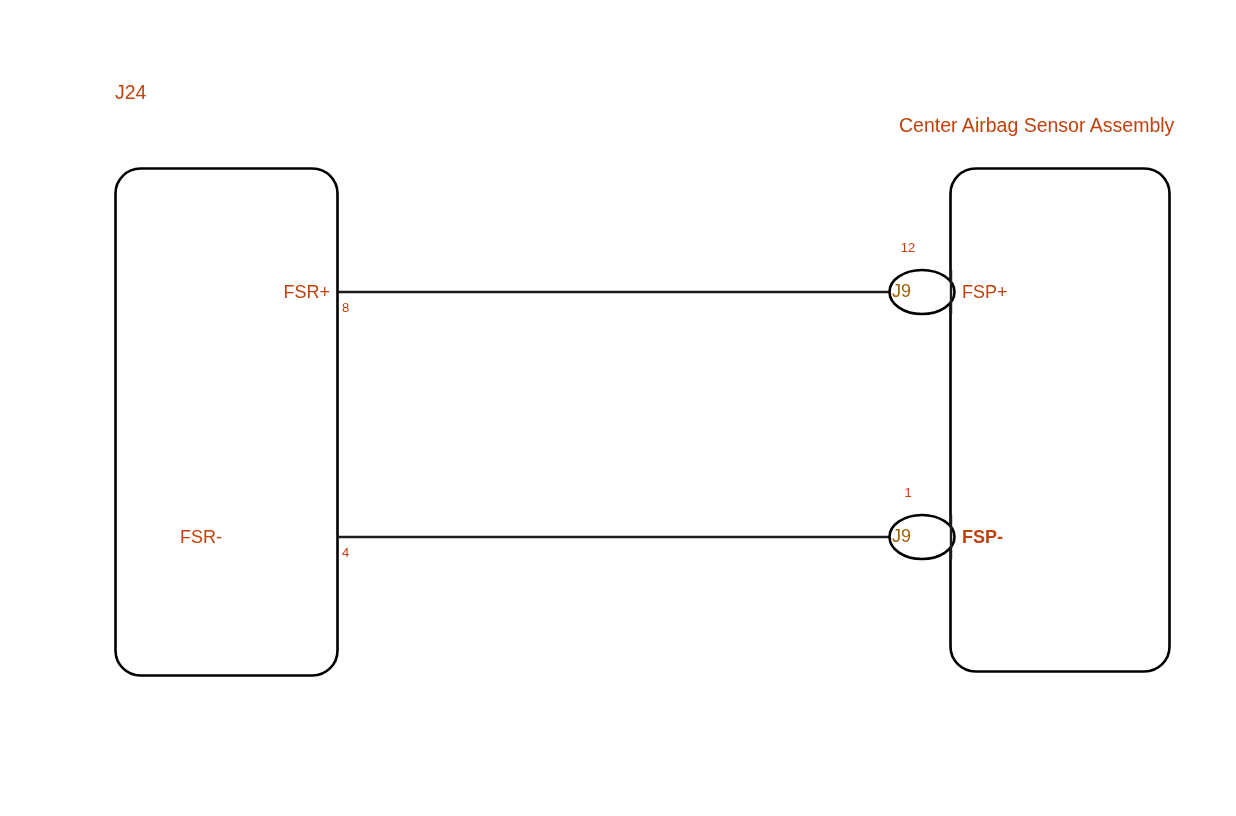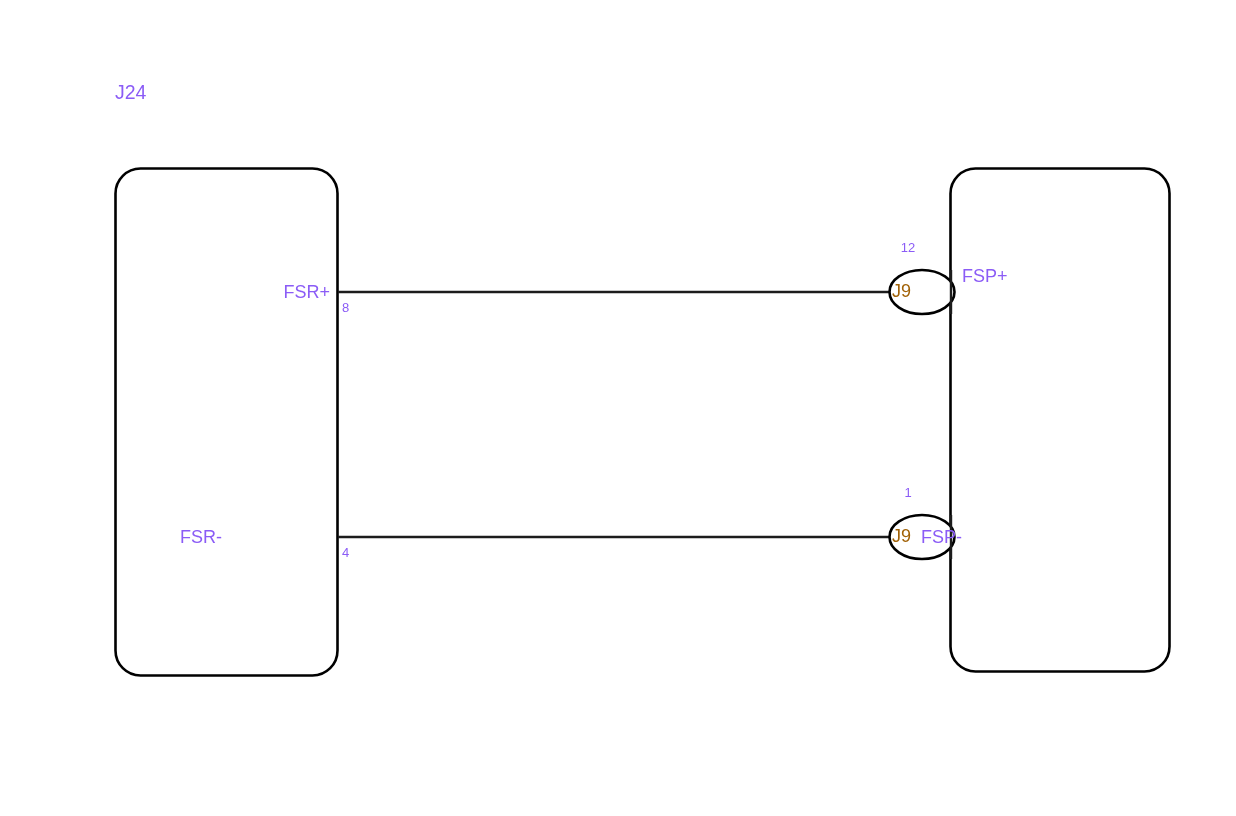--- a/index.html
+++ b/index.html
@@ -38,21 +38,21 @@
   }
   .connector-ellipse {
     fill: #ffffff;
     stroke: #000000;
     stroke-width: 2.6;
   }
   .txt {
     position: absolute;
     white-space: nowrap;
     font-family: "Liberation Sans", sans-serif;
-    color: #8b5cf6;
+    color: #c2410c;
     line-height: 1.28;
   }
   .header-label {
     font-size: 19.5px;
   }
   .header-label .hdr-line {
     display: block;
   }
   .terminal-label {
     font-size: 18px;
@@ -89,34 +89,35 @@
 
     <line class="wire" x1="951" y1="270" x2="951" y2="314" stroke-width="2.6"></line>
     <line class="wire" x1="951" y1="515" x2="951" y2="559" stroke-width="2.6"></line>
 
   </svg>
 
   <div class="txt header-label" style="left:115px; top:80px;">
     <span class="hdr-line">J24</span>
   </div>
 
+  <div class="txt header-label" style="left:899px; top:113px;">Center Airbag Sensor Assembly</div>
 
   <div class="txt terminal-label" style="left:180px; top:281px; width:150px; text-align:right;">FSR+</div>
 
   <div class="txt terminal-label" style="left:180px; top:526px; width:150px; text-align:left;">FSR-</div>
 
   <div class="txt pin-number" style="left:342px; top:300px;">8</div>
 
   <div class="txt pin-number" style="left:342px; top:545px;">4</div>
 
   <div class="txt pin-number" style="left:880px; top:240px; width:56px; text-align:center;">12</div>
 
   <div class="txt pin-number" style="left:880px; top:485px; width:56px; text-align:center;">1</div>
 
   <div class="connector-name" style="left:892px; top:281px; width:60px;">J9</div>
 
   <div class="connector-name" style="left:892px; top:526px; width:60px;">J9</div>
 
-  <div class="txt terminal-label" style="left:962px; top:265px;">FSP+</div>
+  <div class="txt terminal-label" style="left:962px; top:281px;">FSP+</div>
 
-  <div class="txt terminal-label" style="left:921px; top:526px;">FSP-</div>
+  <div class="txt terminal-label" style="left:962px; top:526px;font-weight:bold;">FSP-</div>
 
 </div>
 
 </body></html>

